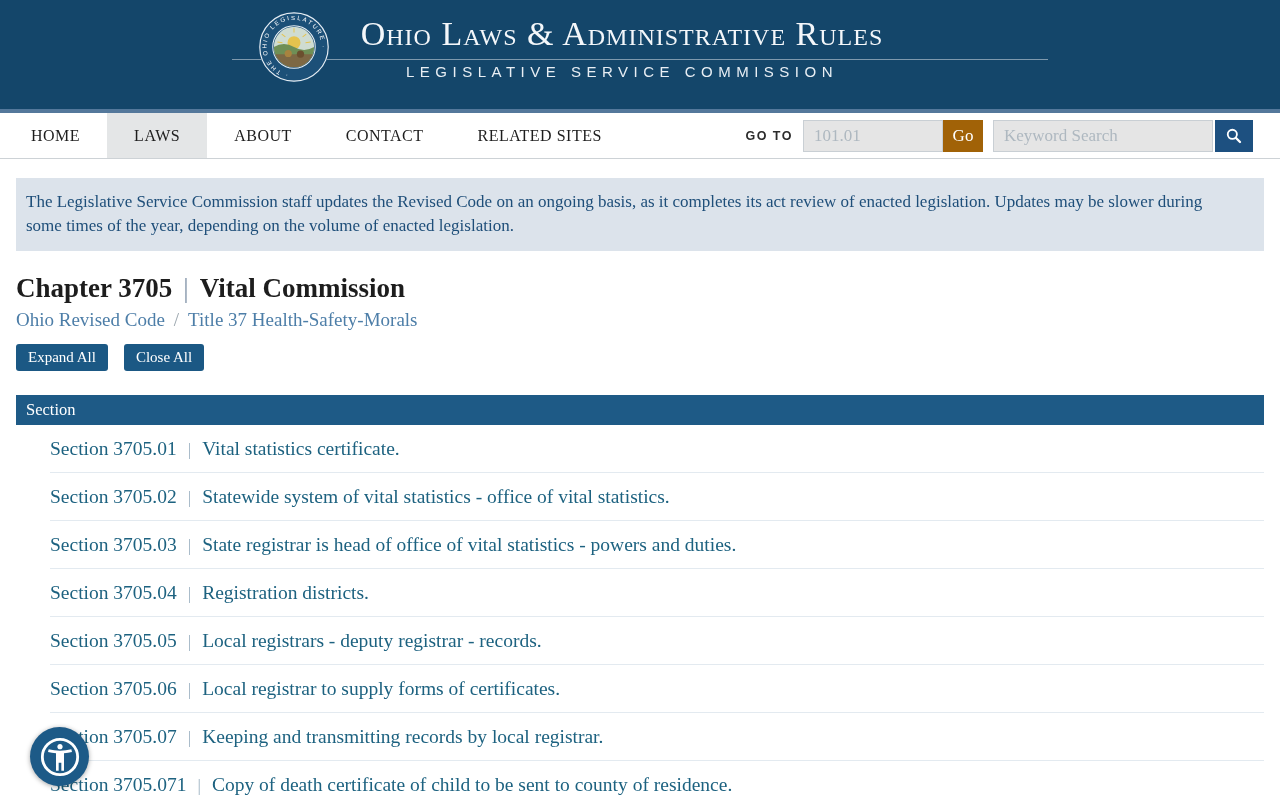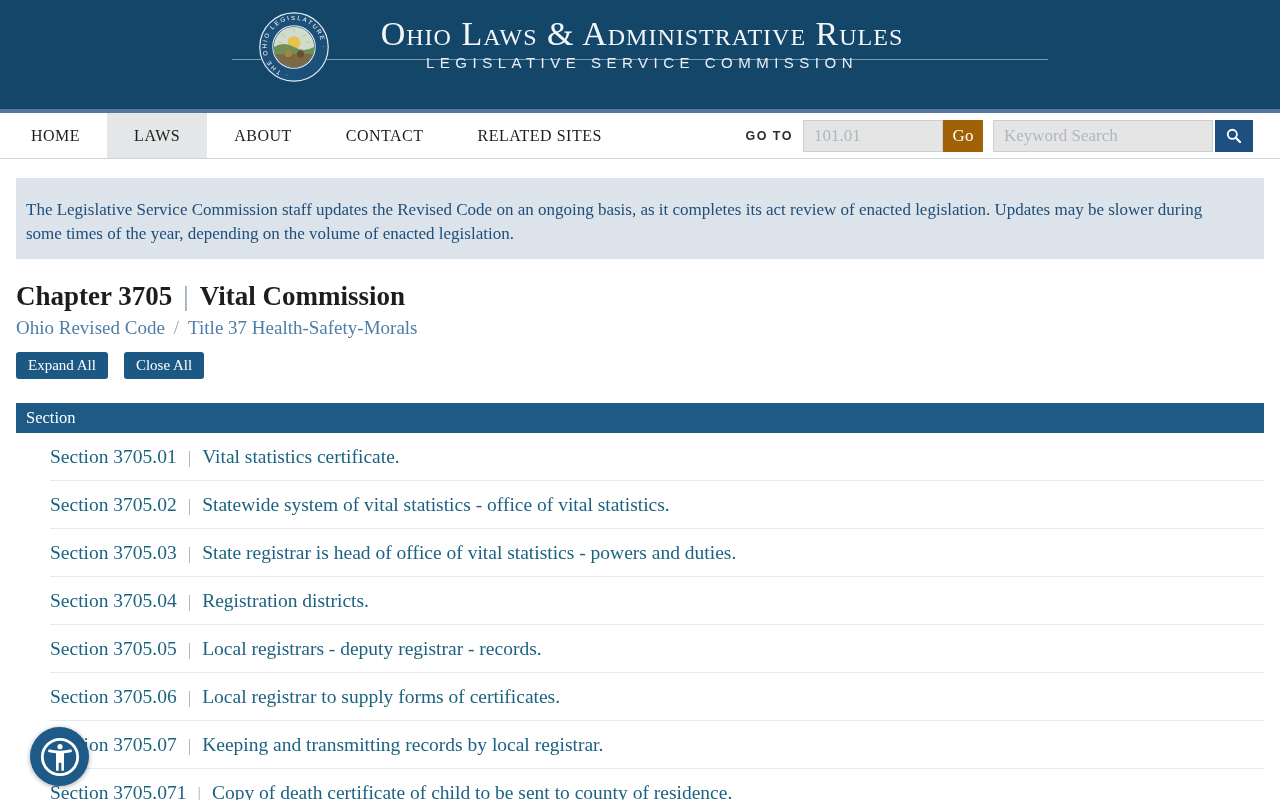--- a/index.html
+++ b/index.html
@@ -5,24 +5,24 @@
   * { margin:0; padding:0; box-sizing:border-box; }
   html,body { width:1280px; height:800px; overflow:hidden; background:#ffffff;
               font-family:"Liberation Serif", serif; }
 
   
   .site-header { position:relative; height:113px; background:#14466a;
                  border-bottom:4px solid #54789b; }
   .header-rule { position:absolute; left:232px; top:59px; width:816px; height:1px;
                  background:rgba(255,255,255,.45); }
   .seal { position:absolute; left:258px; top:11px; width:72px; height:72px; }
-  .header-text { position:absolute; left:368px; top:14px; width:548px; text-align:center; }
+  .header-text { position:absolute; left:348px; top:14px; width:548px; text-align:center; }
   .site-title { font-variant:small-caps; font-size:34px; letter-spacing:1px;
                 color:#f4f7fa; line-height:40px; white-space:nowrap; }
-  .site-subtitle { font-family:"Liberation Sans", sans-serif;
+  .site-subtitle { margin-top:9px; font-family:"Liberation Sans", sans-serif;
                    font-size:15px; letter-spacing:5.5px; color:#e8eef4; white-space:nowrap; }
 
   
   .nav-bar { height:46px; background:#ffffff; border-bottom:1px solid #cdd2d6;
              display:flex; align-items:stretch; justify-content:space-between; }
   .nav-left { display:flex; align-items:stretch; padding-left:4px; }
   .nav-item { display:flex; align-items:center; padding:15px 27px; font-size:16px;
               letter-spacing:.5px; color:#1d1d1d; text-decoration:none; cursor:pointer; }
   .nav-item.active { background:#e4e6e7; }
   .nav-right { display:flex; align-items:center; padding-right:27px; }
@@ -34,21 +34,21 @@
   .goto-input { width:140px; }
   .go-btn { height:32px; width:40px; background:#a16207; color:#fff; border:none;
             font-family:"Liberation Serif", serif; font-size:17px; cursor:pointer; }
   .keyword-input { width:220px; margin-left:10px; }
   .search-btn { height:32px; width:38px; background:#1d5080; border:none; cursor:pointer;
                 display:flex; align-items:center; justify-content:center; margin-left:2px; }
 
   
   .main { margin:0 16px; }
   .notice { margin-top:19px; background:#dce3eb; color:#1e4e79; font-size:17px;
-            line-height:24px; padding:20px 45px 13px 10px; }
+            line-height:24px; padding:12px 45px 13px 10px; }
   .page-title { margin-top:22px; font-size:27px; font-weight:bold; color:#1d1d1d; }
   .title-sep::before { content:"|"; color:#8597ab; font-weight:normal; padding:0 11px; }
   .breadcrumb { margin-top:5px; font-size:19px; }
   .crumb-link { color:#4d7ea8; text-decoration:none; cursor:pointer; }
   .crumb-sep::before { content:"/"; color:#9aa5ad; padding:0 9px; }
   .btn-row { margin-top:13px; display:flex; gap:16px; }
   .blue-btn { background:#1b5884; color:#fff; border:none; border-radius:3px;
               font-family:"Liberation Serif", serif; font-size:15px; padding:5px 12px;
               cursor:pointer; }
   .section-bar { margin-top:24px; background:#1e5a86; color:#fff; font-size:16.5px;

